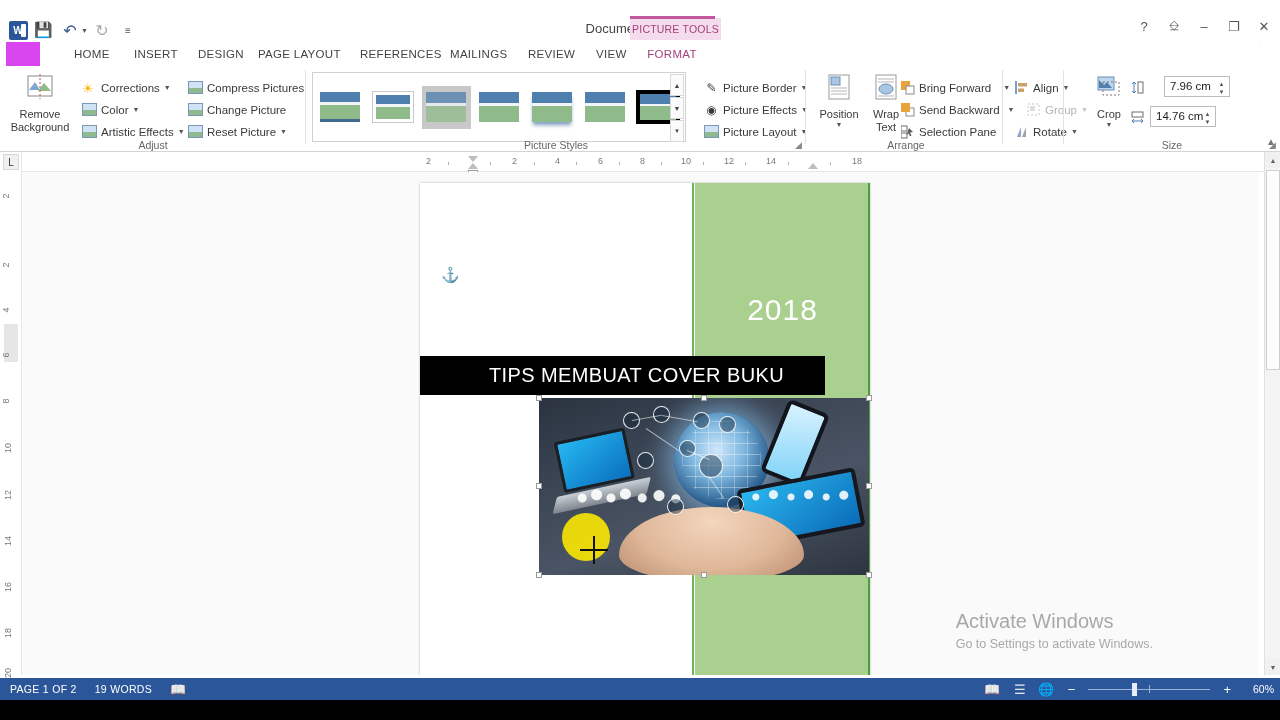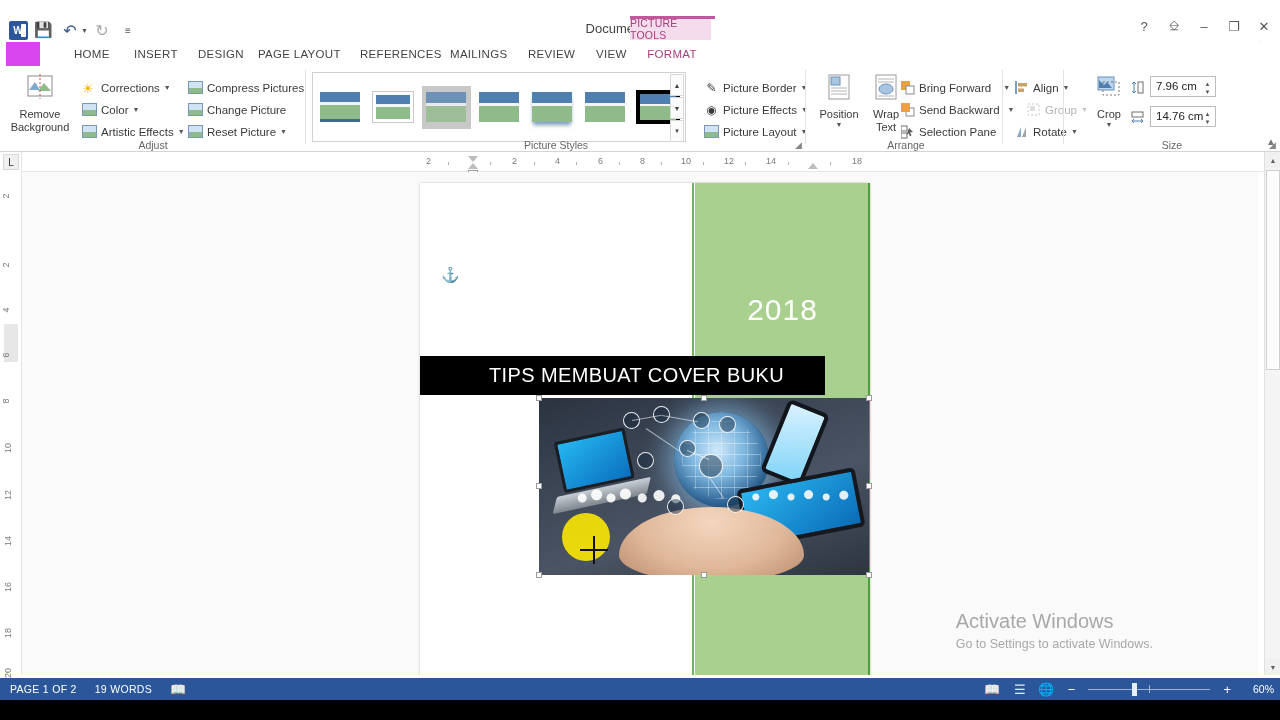--- a/index.html
+++ b/index.html
@@ -33,21 +33,21 @@
   .undo-ico { color: #3a5a8c; font-size: 16px; }
   .redo-ico { color: #a9a9a9; font-size: 16px; }
   .caret-sm { font-size: 7px; color: #555; margin-left: -3px; }
   .qat-more { font-size: 10px; color: #555; }
 
   .doc-title {
     position: absolute; left: 0; top: 21px; width: 1280px; text-align: center;
     font-size: 13px; color: #444;
   }
   .ctx-tools {
-    position: absolute; left: 630px; top: 18px; width: 81px; height: 22px;
+    position: absolute; left: 630px; top: 18px; width: 91px; height: 22px;
     background: #f4dced; color: #a4417d; font-size: 10.5px;
     display: flex; align-items: center; justify-content: center;
     letter-spacing: .2px;
   }
   .ctx-tools::before {
     content:""; position:absolute; left:0; top:-2px; width:85px; height:3px; background:#c0589b;
   }
   .win-ctrls { position: absolute; right: 8px; top: 18px; display: flex; align-items: center; gap: 14px; }
   .win-btn { font-size: 13px; color: #555; width: 16px; text-align: center; }
   .signin {
@@ -597,21 +597,21 @@
       </div>
 
       <div class="sm-item" style="left:66px;top:12px;">
         <span class="sm-ico">
           <svg width="15" height="15" viewBox="0 0 15 15">
               <path d="M4 2 l0 11 M2 4 l2-2 2 2 M2 11 l2 2 2-2" stroke="#4f7fae" fill="none"></path>
               <rect x="8" y="2" width="5" height="11" fill="none" stroke="#6f6f6f"></rect>
             </svg>
         </span>
       </div>
-      <div class="spin-box" style="left:86px;top:10px;">
+      <div class="spin-box" style="left:100px;top:10px;">
         <span>7.96 cm</span>
         <span class="spin-arrows">
             <span>▲</span>
             <span>▼</span>
           </span>
       </div>
 
       <div class="sm-item" style="left:66px;top:42px;">
         <span class="sm-ico">
           <svg width="15" height="15" viewBox="0 0 15 15">

